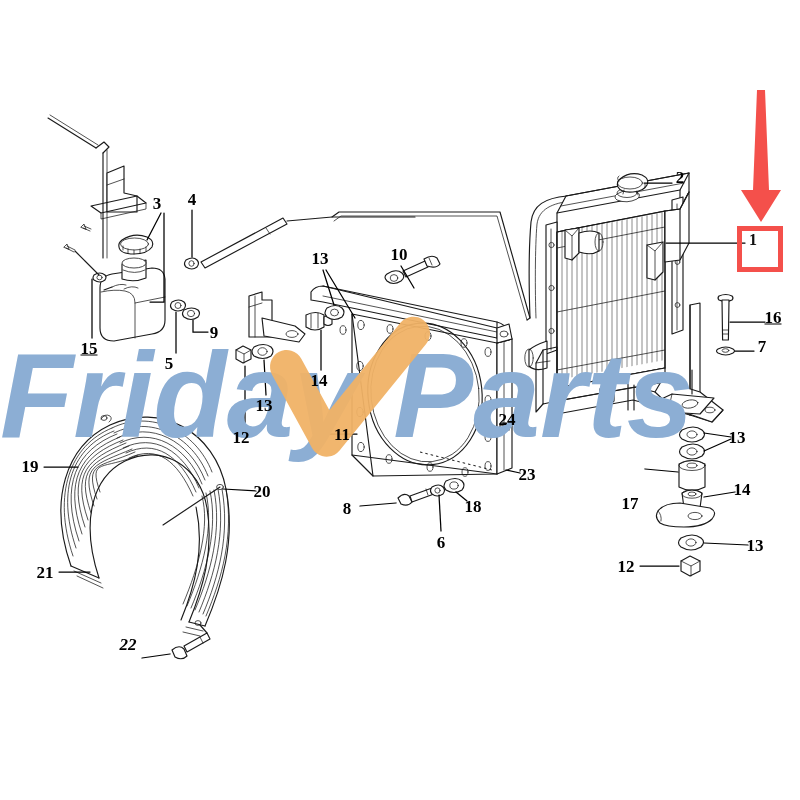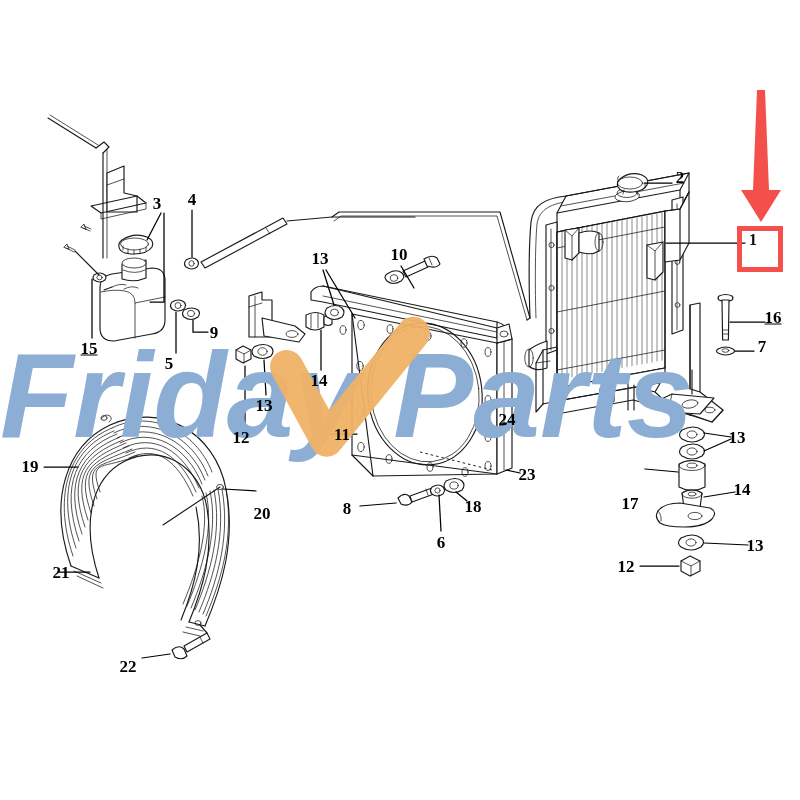--- a/index.html
+++ b/index.html
@@ -522,23 +522,23 @@
       <div class="callout" style="left: 399px; top: 254px; transform: translate(-50%, -50%); font-family: Liberation Serif, serif;">10</div>
       <div class="callout" style="left: 302px; top: 434px; transform: translate(-50%, -50%); margin-left: 40px;">11</div>
       <div class="callout" style="left: 241px; top: 437px; transform: translate(-50%, -50%);">12</div>
       <div class="callout" style="left: 320px; top: 258px; transform: translate(-50%, -50%);">13</div>
       <div class="callout" style="left: 319px; top: 380px; transform: translate(-50%, -50%);">14</div>
       <div class="callout" style="left: 89px; top: 348px; transform: translate(-50%, -50%); text-decoration: underline;">15</div>
       <div class="callout" style="left: 773px; top: 317px; transform: translate(-50%, -50%); text-decoration: underline;">16</div>
       <div class="callout" style="left: 630px; top: 467px; transform: translate(-50%, -50%); margin-top: 36px;">17</div>
       <div class="callout" style="left: 473px; top: 506px; transform: translate(-50%, -50%);">18</div>
       <div class="callout" style="left: 30px; top: 466px; transform: translate(-50%, -50%);">19</div>
-      <div class="callout" style="left: 262px; top: 513px; transform: translate(-50%, -50%); text-align: center;">20</div>
-      <div class="callout" style="left: 45px; top: 572px; transform: translate(-50%, -50%); margin-left: 16px;">21</div>
-      <div class="callout" style="left: 128px; top: 666px; transform: translate(-50%, -50%);">22</div>
+      <div class="callout" style="left: 262px; top: 491px; transform: translate(-50%, -50%); text-align: center;">20</div>
+      <div class="callout" style="left: 45px; top: 572px; transform: translate(-50%, -50%);">21</div>
+      <div class="callout" style="left: 128px; top: 644px; transform: translate(-50%, -50%); font-style: italic;">22</div>
       <div class="callout" style="left: 527px; top: 474px; transform: translate(-50%, -50%); text-align: right;">23</div>
       <div class="callout" style="left: 507px; top: 419px; transform: translate(-50%, -50%);">24</div>
       <div class="callout" style="left: 264px; top: 405px; transform: translate(-50%, -50%);">13</div>
       <div class="callout" style="left: 737px; top: 437px; transform: translate(-50%, -50%);">13</div>
       <div class="callout" style="left: 755px; top: 545px; transform: translate(-50%, -50%);">13</div>
       <div class="callout" style="left: 742px; top: 489px; transform: translate(-50%, -50%);">14</div>
       <div class="callout" style="left: 626px; top: 566px; transform: translate(-50%, -50%);">12</div>
     </div>
 
 </div>

